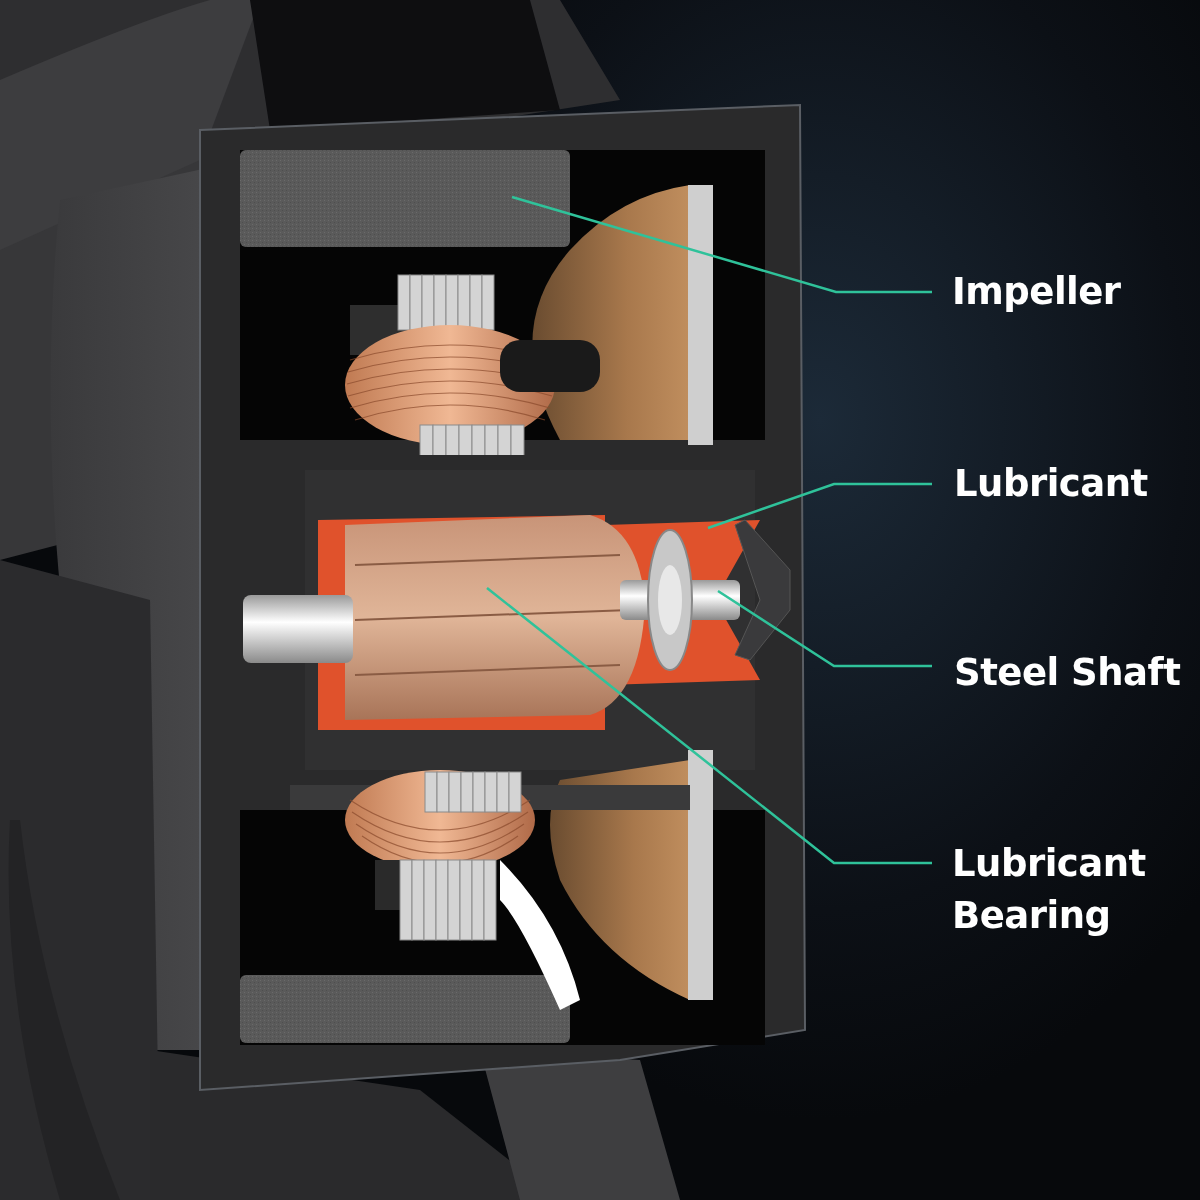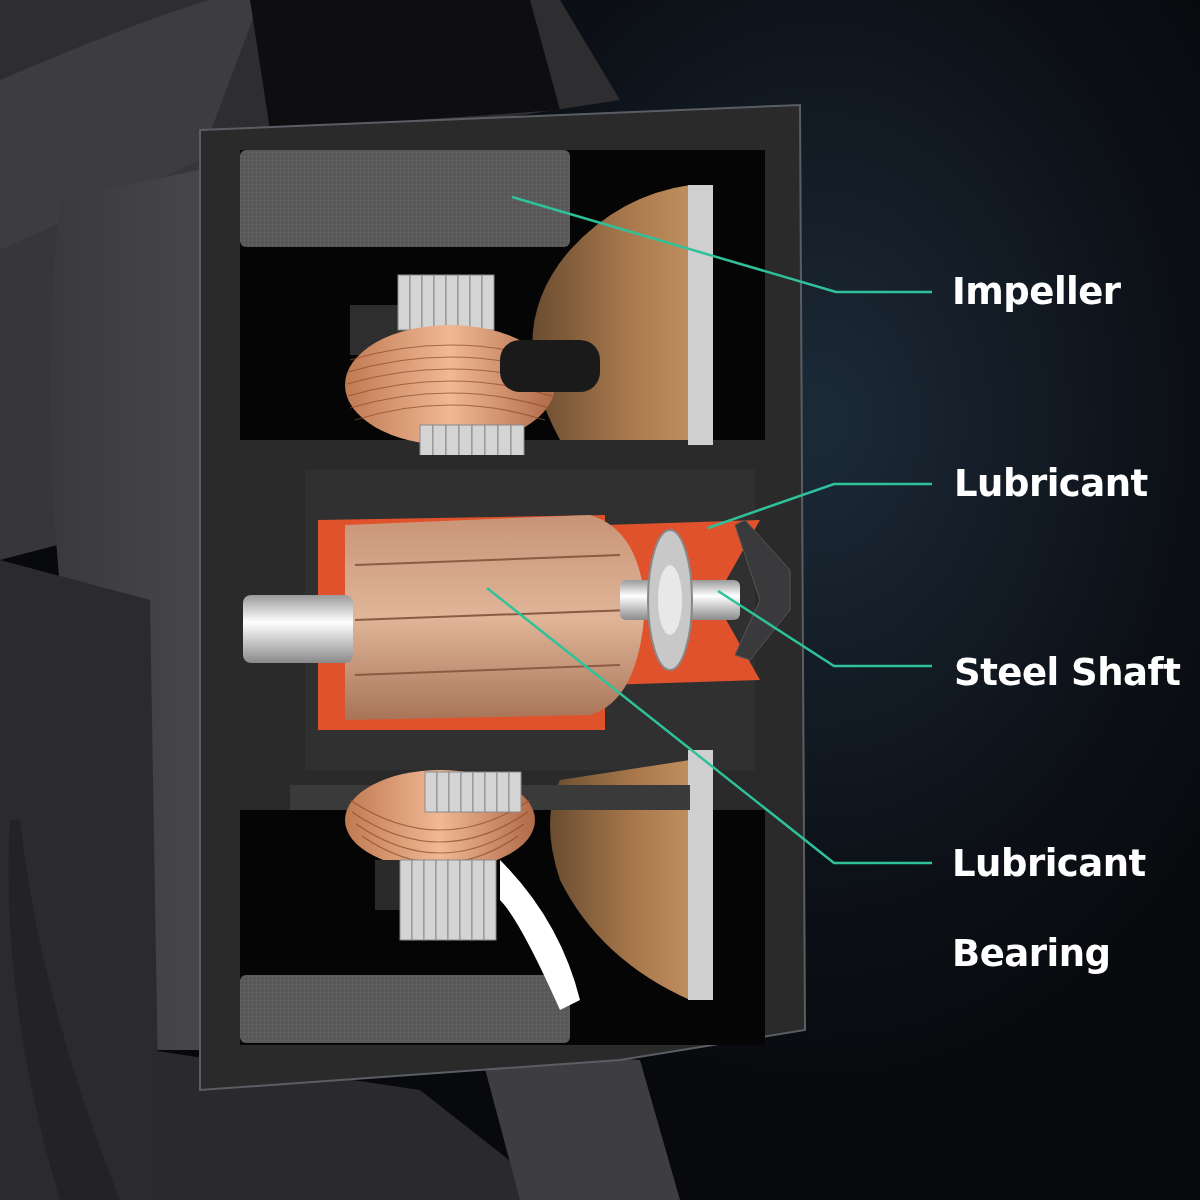--- a/index.html
+++ b/index.html
@@ -181,15 +181,15 @@
       <polyline points="708,528 834,484 932,484"></polyline>
       <polyline points="718,591 834,666 932,666"></polyline>
       <polyline points="487,588 834,863 932,863"></polyline>
     </g>
   </svg>
 
   <div class="label" style="left:952px; top:266px;">Impeller</div>
   <div class="label" style="left:954px; top:458px;">Lubricant</div>
   <div class="label" style="left:954px; top:647px;">Steel Shaft</div>
   <div class="label" style="left:952px; top:838px;">Lubricant</div>
-  <div class="label" style="left:952px; top:928px;">Bearing</div>
+  <div class="label" style="left:952px; top:890px;">Bearing</div>
 
 </div>
 
 </body></html>

